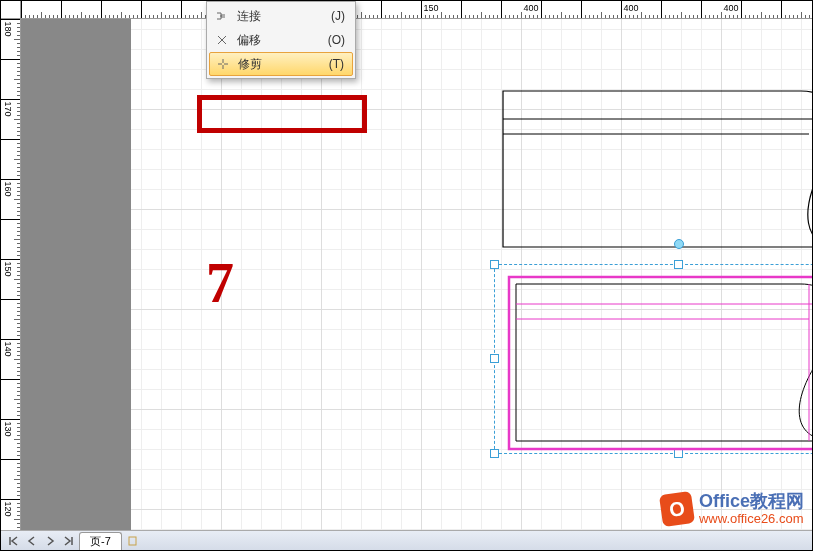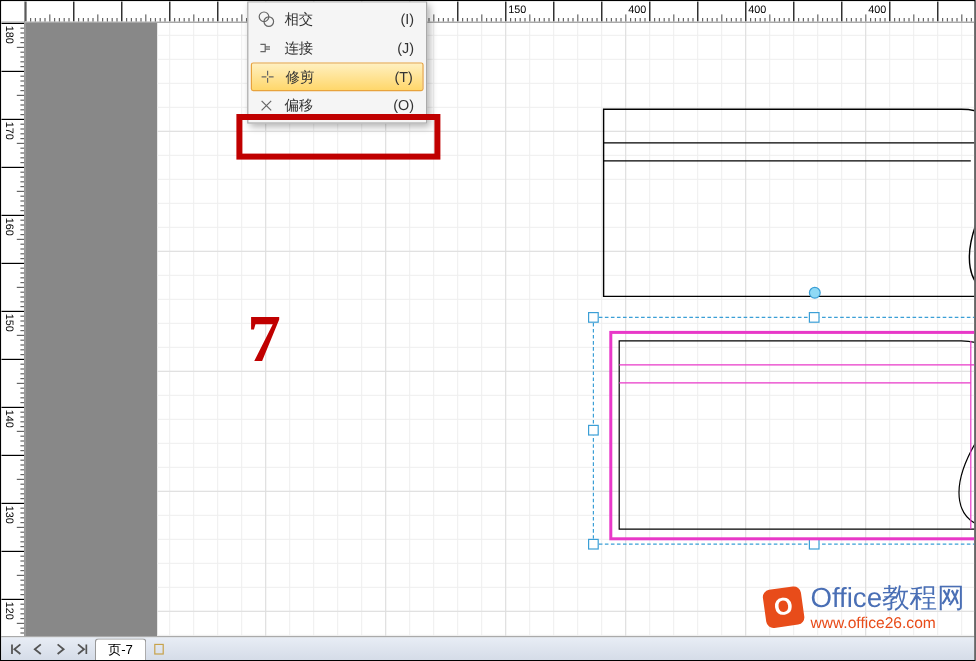--- a/index.html
+++ b/index.html
@@ -56,21 +56,21 @@
     .sel-box { position: absolute; border: 1px dashed #3b9fd6; }
     
     .statusbar { position: absolute; bottom: 0; left: 0; right: 0; height: 20px; background: linear-gradient(#e8edf5, #d5dce8); border-top: 1px solid #aaa; display: flex; align-items: center; padding: 0 4px; font-size: 11px; }
     .nav-btn { width: 16px; height: 16px; display: inline-flex; align-items: center; justify-content: center; margin: 0 1px; cursor: pointer; }
     .nav-btn svg { width: 10px; height: 10px; }
     .page-tab { background: #fff; border: 1px solid #999; border-bottom: none; padding: 1px 10px; margin: 0 2px; border-radius: 3px 3px 0 0; }
     
     .watermark { position: absolute; bottom: 24px; right: 8px; display: flex; align-items: center; z-index: 200; }
     .wm-icon { width: 32px; height: 32px; background: #e84c1a; border-radius: 6px; display: flex; align-items: center; justify-content: center; color: #fff; font-weight: bold; font-size: 20px; margin-right: 6px; transform: rotate(-8deg); }
     .wm-text { display: flex; flex-direction: column; line-height: 1.1; }
-    .wm-title { font-size: 23px; font-weight: normal; color: #4a6fb5; }
+    .wm-title { font-size: 18px; font-weight: bold; color: #4a6fb5; }
     .wm-url { font-size: 13px; color: #e84c1a; }
   </style>
 </head>
 <body>
 
 <div class="ruler-corner"></div>
 
 <div class="ruler-h">
   <div class="ruler-h-inner" id="ruler-h-inner">
       <div class="ruler-h-tick " style="left: 0px;"></div>
@@ -447,53 +447,43 @@
       <line x1="15" y1="50" x2="308" y2="50" stroke="#e838c8" stroke-width="1"></line>
       <line x1="308" y1="15" x2="308" y2="172" stroke="#e838c8" stroke-width="1"></line>
     </svg>
   </div>
 </div>
 
 <div class="context-menu" id="context-menu">
     <div class="menu-item">
       <span class="menu-icon">
         <svg width="14" height="14">
-          <circle cx="5" cy="5" r="4" fill="none" stroke="#666"></circle>
-          <circle cx="9" cy="9" r="4" fill="none" stroke="#666"></circle>
-        </svg>
-      </span>
-      <span class="menu-label">相交</span>
-      <span class="menu-shortcut">(I)</span>
-    </div>
-    <div class="menu-item">
-      <span class="menu-icon">
-        <svg width="14" height="14">
           <path d="M2 4h4v4h4M2 10h4V6h4" fill="none" stroke="#666"></path>
         </svg>
       </span>
       <span class="menu-label">连接</span>
       <span class="menu-shortcut">(J)</span>
+    </div>
+    <div class="menu-item">
+      <span class="menu-icon">
+        <svg width="14" height="14">
+          <path d="M3 3l8 8M3 11L11 3" stroke="#666"></path>
+        </svg>
+      </span>
+      <span class="menu-label">偏移</span>
+      <span class="menu-shortcut">(O)</span>
     </div>
     <div class="menu-item highlighted">
       <span class="menu-icon">
         <svg width="14" height="14">
           <path d="M2 7h4M8 7h4M7 2v4M7 8v4" stroke="#666"></path>
         </svg>
       </span>
       <span class="menu-label">修剪</span>
       <span class="menu-shortcut">(T)</span>
-    </div>
-    <div class="menu-item">
-      <span class="menu-icon">
-        <svg width="14" height="14">
-          <path d="M3 3l8 8M3 11L11 3" stroke="#666"></path>
-        </svg>
-      </span>
-      <span class="menu-label">偏移</span>
-      <span class="menu-shortcut">(O)</span>
     </div>
   </div>
 
 <div class="highlight-box"></div>
 
 <div class="annotation-7">7</div>
 
 <div class="statusbar">
   <span class="nav-btn">
       <svg viewBox="0 0 10 10">

